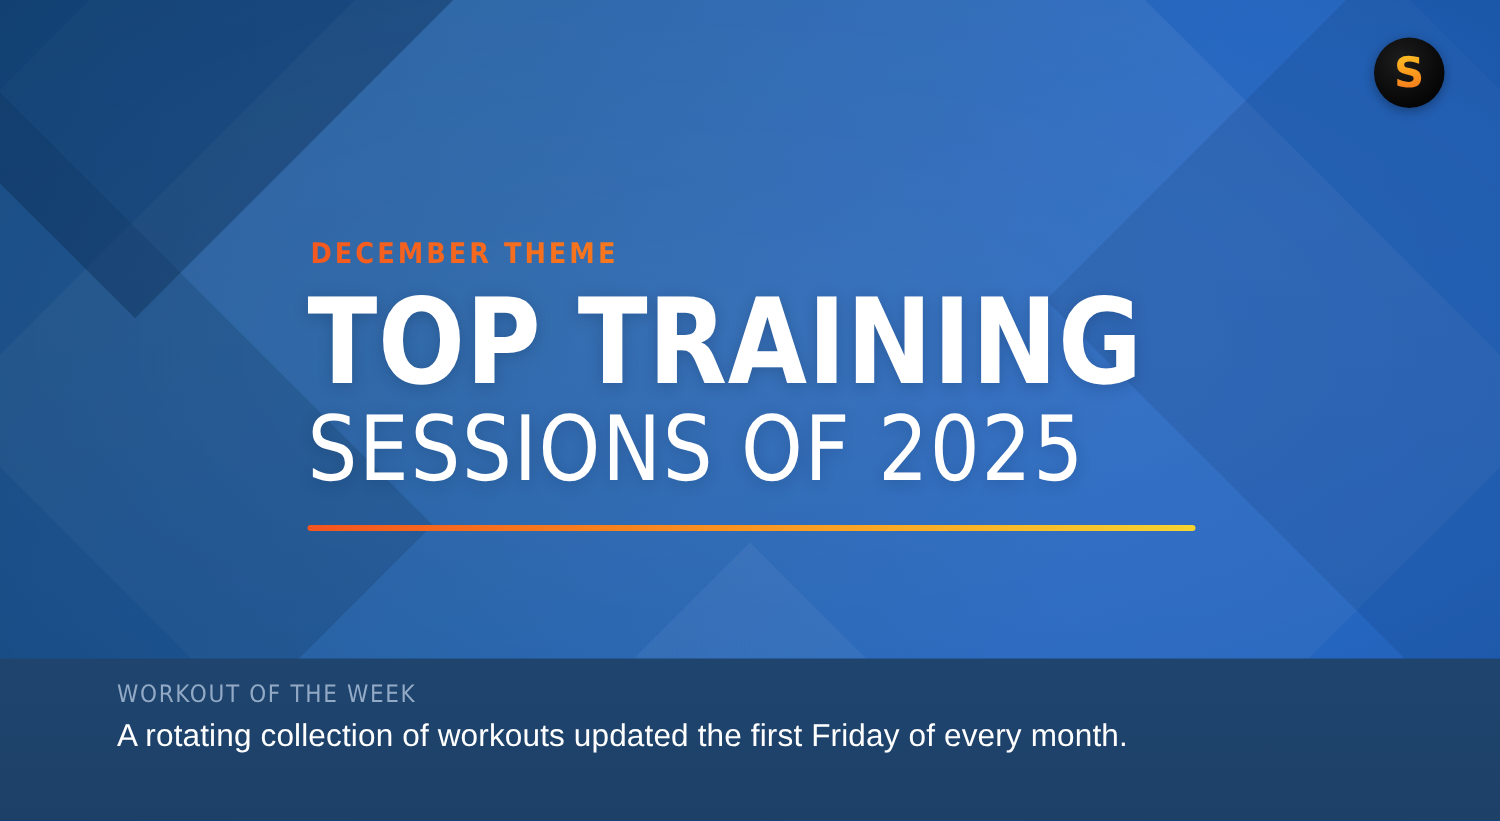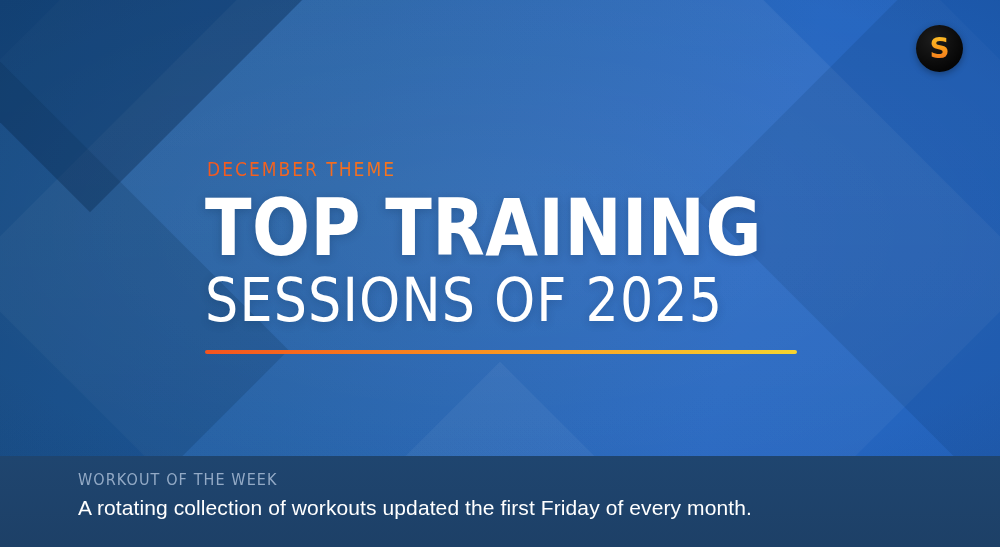--- a/index.html
+++ b/index.html
@@ -131,21 +131,21 @@
   
   .headline-block {
     position: absolute;
     left: 205px;
     top: 160px;
     width: 640px;
   }
 
   .eyebrow {
     font-family: "DejaVu Sans Condensed", "Liberation Sans Narrow", "Liberation Sans", sans-serif;
-    font-weight: normal;
+    font-weight: bold;
     font-size: 19px;
     letter-spacing: 2.0px;
     line-height: 1;
     margin: 0 0 14px 2px;
     background: linear-gradient(90deg, #f4581f 0%, #f7821d 42%, #fbb226 78%, #fdc62b 100%);
     -webkit-background-clip: text;
     background-clip: text;
     color: transparent;
     -webkit-text-fill-color: transparent;
     white-space: nowrap;
@@ -186,21 +186,21 @@
     border-radius: 2px;
     background: linear-gradient(90deg, #f4541f 0%, #f7791d 28%, #fba524 62%, #f5d430 100%);
   }
 
   
   .footer-bar {
     position: absolute;
     left: 0;
     right: 0;
     bottom: 0;
-    height: 91px;
+    height: 108px;
     background: linear-gradient(180deg, #1f456f 0%, #1d4067 100%);
     padding: 14px 4px 0 78px;
     box-sizing: border-box;
   }
 
   .footer-kicker {
     font-family: "DejaVu Sans Condensed", "Liberation Sans Narrow", "Liberation Sans", sans-serif;
     font-weight: normal;
     font-size: 16px;
     letter-spacing: 1.1px;

